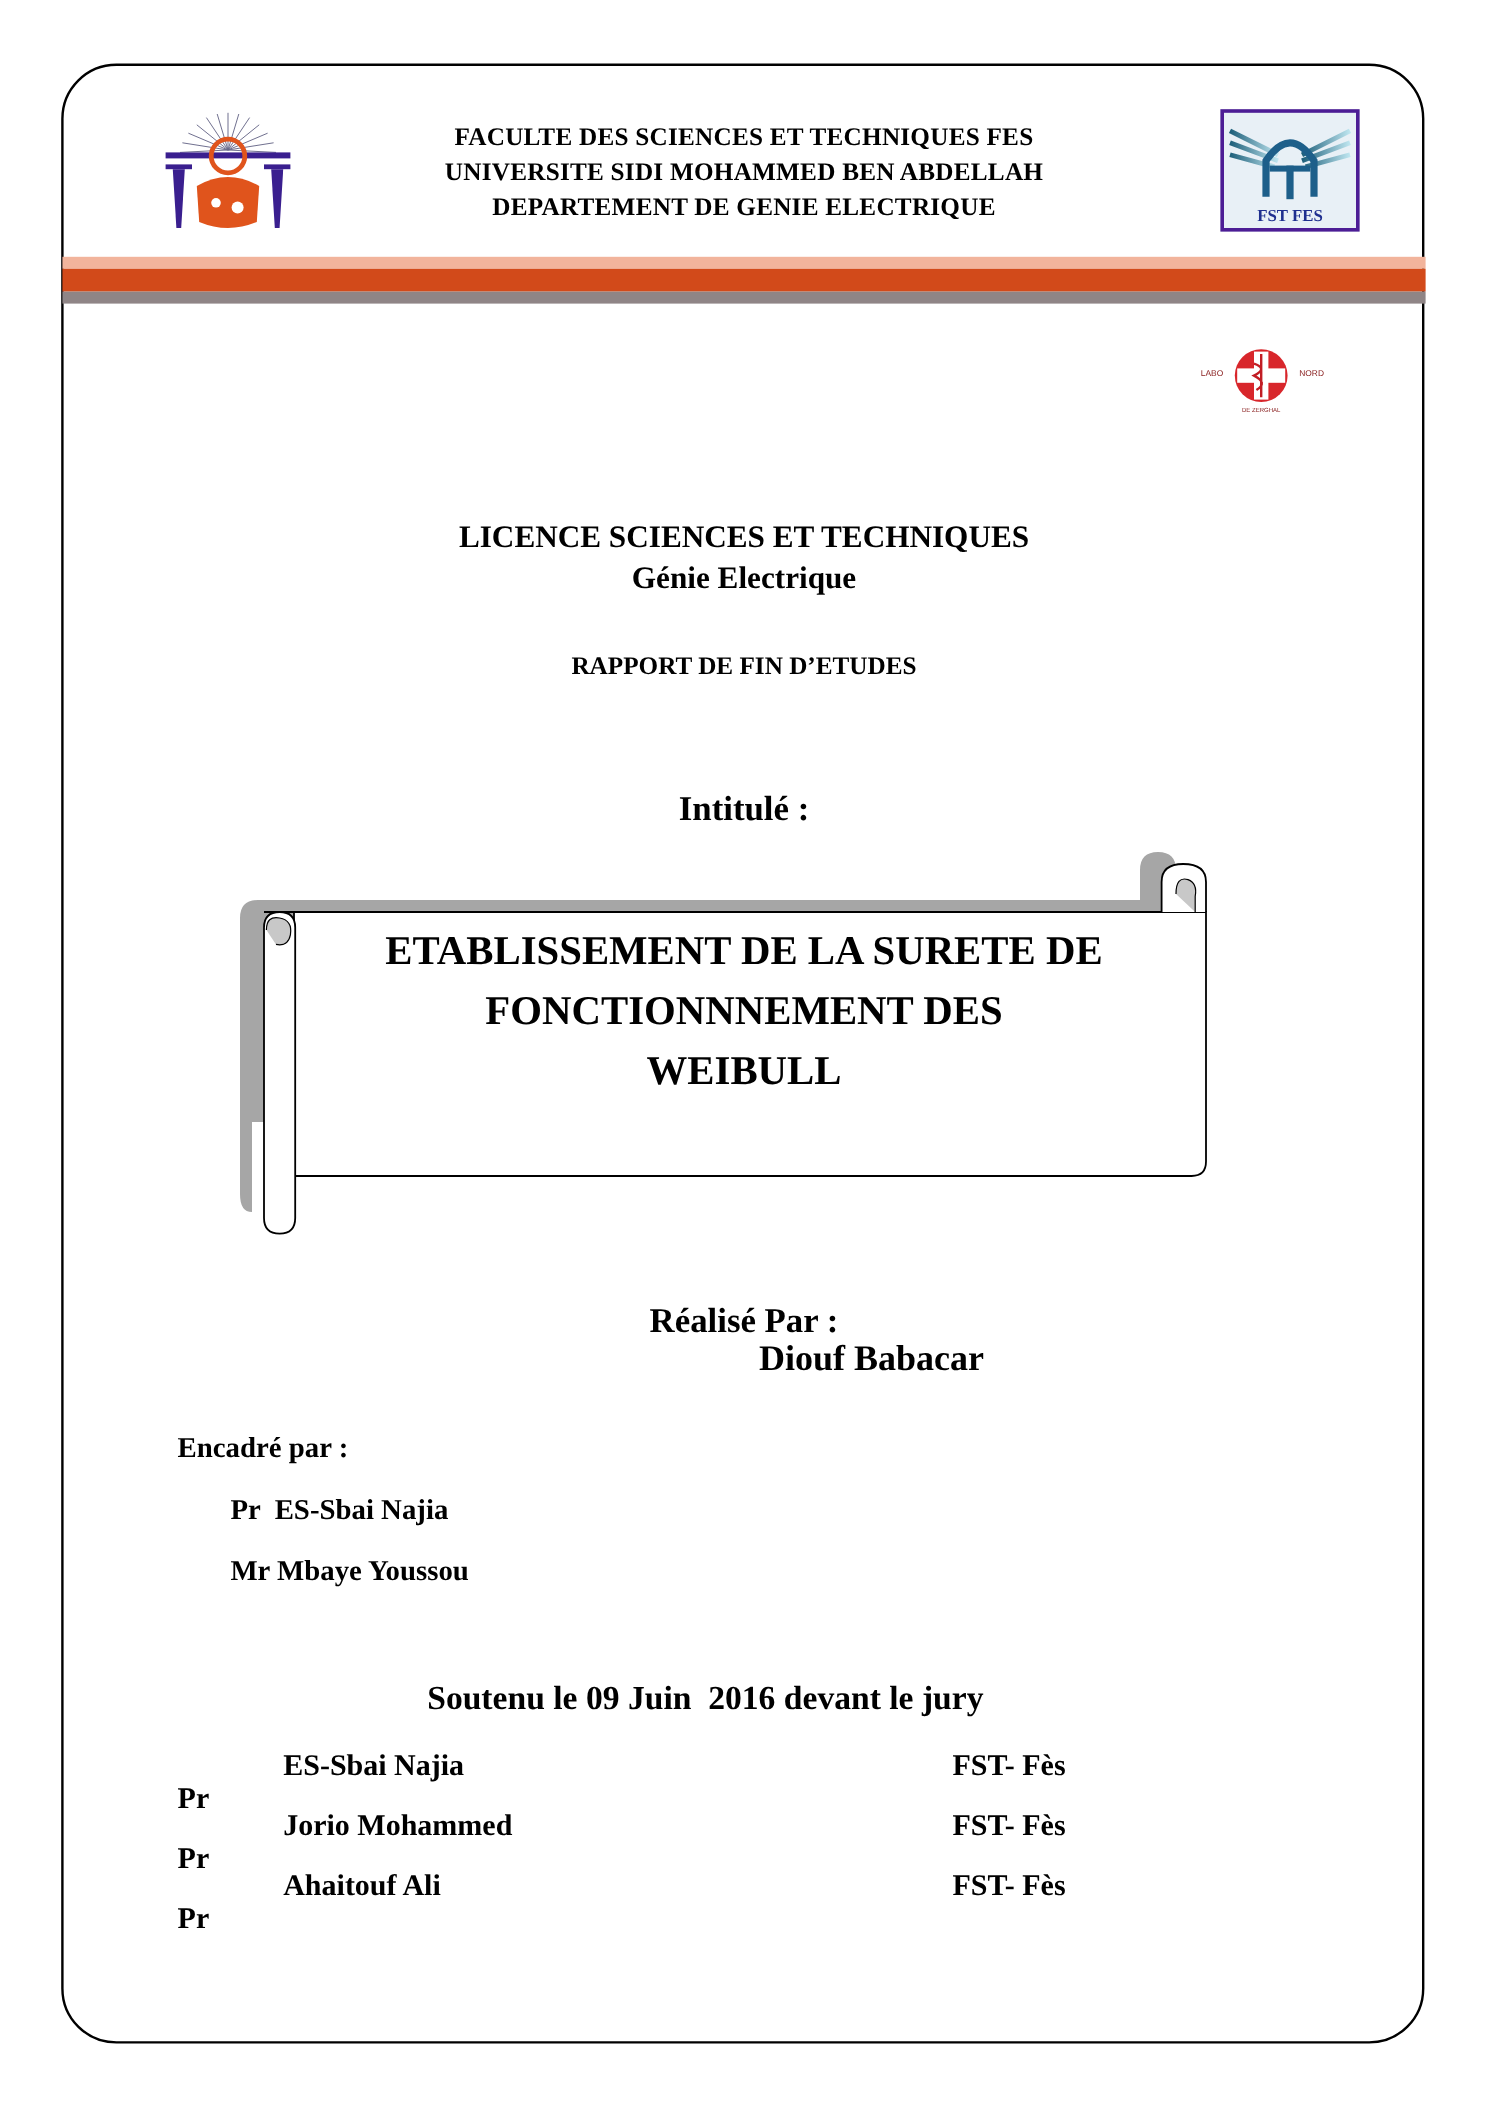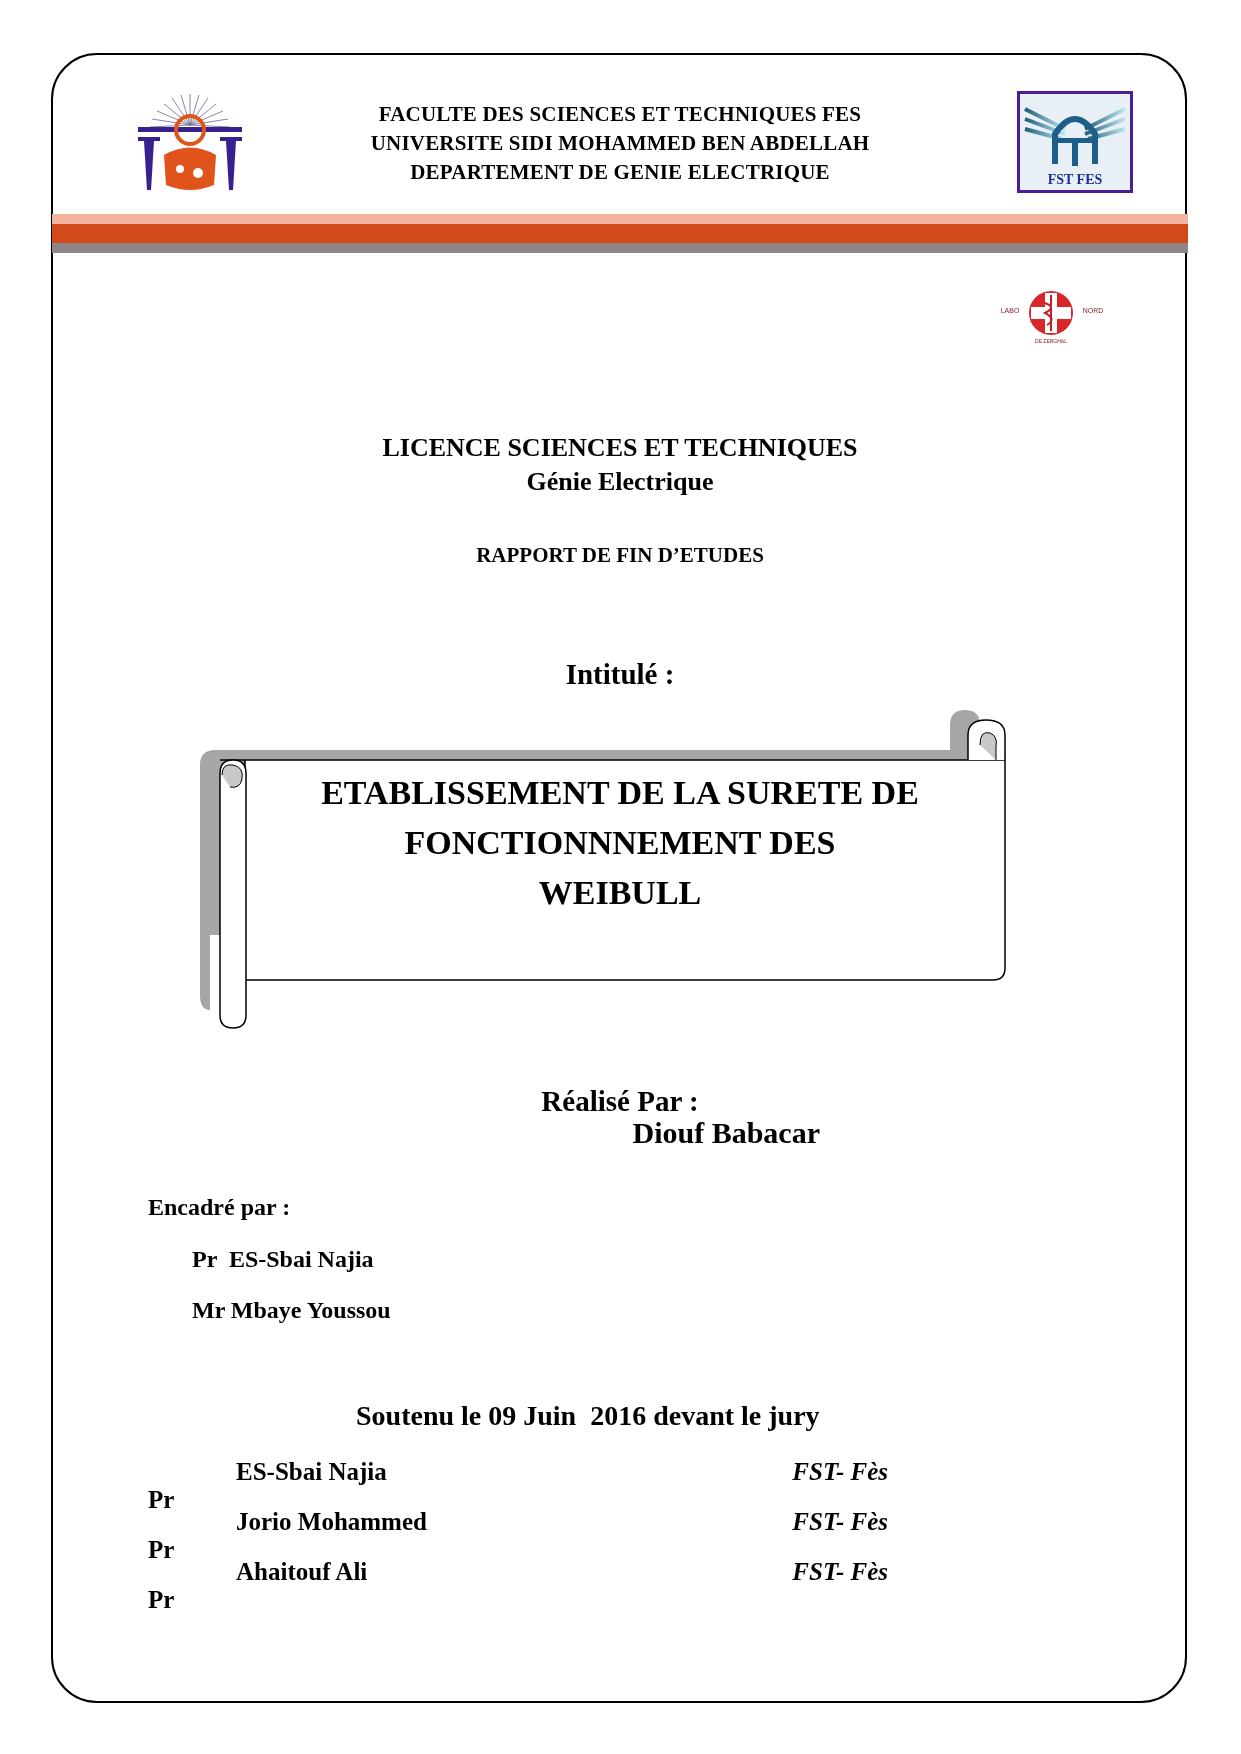--- a/index.html
+++ b/index.html
@@ -25,21 +25,21 @@
     .title-text { left: 260px; width: 720px; top: 768px; font-weight: bold; font-size: 34px;
                   line-height: 50px; text-align: center; }
     .realise { left: 420px; width: 400px; top: 1037px; font-weight: bold; font-size: 29px; margin-top: 48px; }
     .author { left: 420px; width: 400px; top: 1116px; font-weight: bold; font-size: 30px; text-align: right; }
     .encadre { left: 148px; top: 1157px; font-weight: bold; font-size: 24px; margin-top: 37px; }
     .sup { left: 192px; font-weight: bold; font-size: 24px; }
     .soutenu { left: 356px; top: 1400px; font-size: 28px; font-weight: bold; }
     .jury-row { left: 148px; width: 740px; font-weight: bold; font-size: 25px; height: 34px; }
     .jury-row .title { position: absolute; left: 0; margin-top: 28px; }
     .jury-row .name { position: absolute; left: 88px; }
-    .jury-row .inst { position: absolute; right: 0; font-style: italic; }
+    .jury-row .inst { position: absolute; right: 0; }
   </style>
 </head>
 <body>
 
 <div class="frame"></div>
 
 <div class="abs logo-usmba">
   <svg width="120" height="110" viewBox="0 0 120 110">
     <g stroke="#6a6a8a" stroke-width="0.8" fill="none">
       <path d="M20 42 L60 40 M22 34 L60 40 M27 26 L60 40 M34 19 L60 40 M42 13 L60 40 M51 10 L60 40 M60 9 L60 40 M69 10 L60 40 M78 13 L60 40 M86 19 L60 40 M93 26 L60 40 M98 34 L60 40 M100 42 L60 40"></path>

